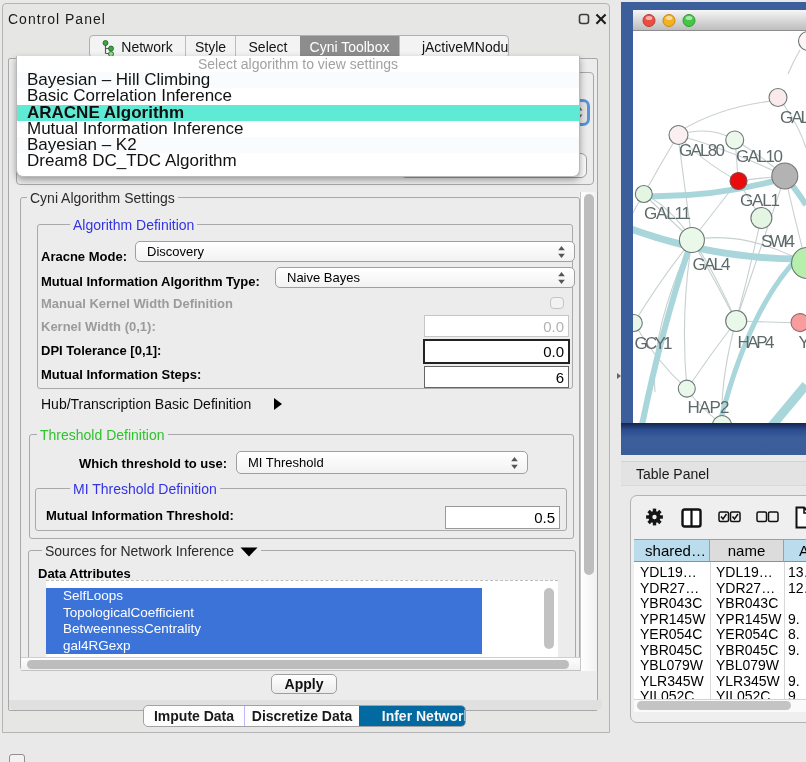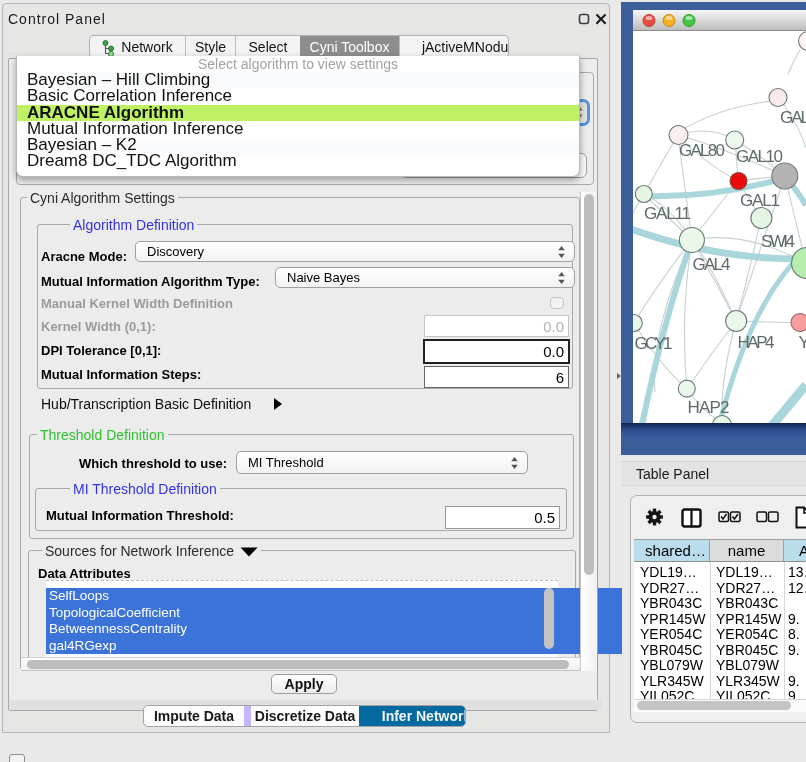--- a/index.html
+++ b/index.html
@@ -24,27 +24,27 @@
 .lbl{position:absolute;font-size:13px;font-weight:bold;color:#000;white-space:nowrap;}
 .dis{color:#9b9b9b;}
 .combo{position:absolute;background:linear-gradient(#ffffff,#f2f2f2);border:1px solid #9f9f9f;border-radius:5px;box-sizing:border-box;font-size:13px;color:#000;display:flex;align-items:center;}
 .combo .ctext{padding-left:11px;}
 .arr{position:absolute;right:8px;top:50%;transform:translateY(-50%);width:9px;height:14px;}
 .inp{position:absolute;background:#fff;box-sizing:border-box;font-size:15px;color:#000;text-align:right;display:flex;align-items:center;justify-content:flex-end;padding-right:4px;}
 
 .sbtrack{position:absolute;background:linear-gradient(90deg,#ffffff,#f1f1f1);box-sizing:border-box;}
 .sbthumb{position:absolute;background:#bdbdbd;border-radius:5px;}
 
-.litem{position:absolute;left:46px;width:576px;height:16.5px;background:#3b73d9;color:#fff;font-size:13.5px;line-height:16.5px;padding-left:3px;box-sizing:border-box;white-space:nowrap;overflow:hidden;}
+.litem{position:absolute;left:46px;width:436px;height:16.5px;background:#3b73d9;color:#fff;font-size:13.5px;line-height:16.5px;padding-left:17px;box-sizing:border-box;white-space:nowrap;overflow:hidden;}
 
 #popup{left:16px;top:56px;width:564px;height:121px;background:#ffffff;border:1px solid #b9b9b9;border-top:none;border-radius:0 0 7px 7px;box-shadow:0 3px 7px rgba(0,0,0,0.35);box-sizing:border-box;z-index:40;}
 #popup .pit{position:absolute;left:0;width:100%;height:16.2px;line-height:16.2px;font-size:17px;color:#111;padding-left:10px;box-sizing:border-box;white-space:nowrap;}
 
 #bottabs{left:143px;top:705px;height:22px;display:flex;border:1px solid #a2a2a2;border-radius:5px;background:#fdfdfd;box-sizing:border-box;overflow:hidden;z-index:10;}
-#bottabs .tb{display:flex;align-items:center;justify-content:center;font-size:14px;font-weight:bold;color:#191919;border-left:7px solid #c4b5fd;box-sizing:border-box;white-space:nowrap;}
+#bottabs .tb{display:flex;align-items:center;justify-content:center;font-size:14px;font-weight:bold;color:#191919;border-left:1px solid #c4b5fd;box-sizing:border-box;white-space:nowrap;}
 #bottabs .tb:first-child{border-left:none;}
 #bottabs .sel{background:#0369a1;color:#f6f6f6;border-left:none;padding-left:29px;}
 
 #tpbar{left:621px;top:461px;width:185px;height:25px;background:#e3e3e3;border-top:1px solid #d2d2d2;border-bottom:1px solid #d8d8d8;box-sizing:border-box;}
 #tablewrap{left:630px;top:495px;width:180px;height:228px;background:#efefef;border:1px solid #b2b2b2;border-radius:7px 0 0 7px;box-sizing:border-box;}
 .hcell{position:absolute;top:539px;height:23px;box-sizing:border-box;border-right:1px solid #9f9f9f;border-top:1px solid #9f9f9f;border-bottom:1px solid #8f8f8f;font-size:15px;color:#000;display:flex;align-items:center;justify-content:center;}
 .trow{position:absolute;font-size:14px;color:#000;white-space:nowrap;height:15.5px;line-height:15.5px;}
 </style>
 </head>
 <body>
@@ -162,21 +162,21 @@
  <div class="tb" style="width:115px;">Discretize Data</div>
  <div class="tb sel" style="width:106px;">Infer Network</div>
 </div>
 
 <div class="abs" style="left:9px;top:754px;width:16px;height:14px;border:1.5px solid #8f8f8f;border-radius:3px;background:#f2f2f2;box-sizing:border-box;"></div>
 
 <div id="popup" class="abs">
  <div class="pit" style="top:0px;color:#a2a2a2;text-align:center;padding-left:0;font-size:14px;">Select algorithm to view settings</div>
  <div class="pit" style="top:16.2px;background:#f9fbfd;">Bayesian – Hill Climbing</div>
  <div class="pit" style="top:32.4px;">Basic Correlation Inference</div>
- <div class="pit" style="top:48.6px;font-weight:bold;background:#bef264;">ARACNE Algorithm</div>
+ <div class="pit" style="top:48.6px;font-weight:bold;background:#5eead4;">ARACNE Algorithm</div>
  <div class="pit" style="top:64.8px;">Mutual Information Inference</div>
  <div class="pit" style="top:81px;background:#f9fbfd;">Bayesian – K2</div>
  <div class="pit" style="top:97.2px;">Dream8 DC_TDC Algorithm</div>
 </div>
 
 <svg class="abs" style="left:616px;top:372px" width="6" height="8" viewBox="0 0 6 8">
       <path d="M1 1 L5 4 L1 7 Z" fill="#666"></path>
     </svg>
 
 <div class="abs" style="left:621px;top:2px;width:185px;height:453px;background:#3c5f9c;"></div>

